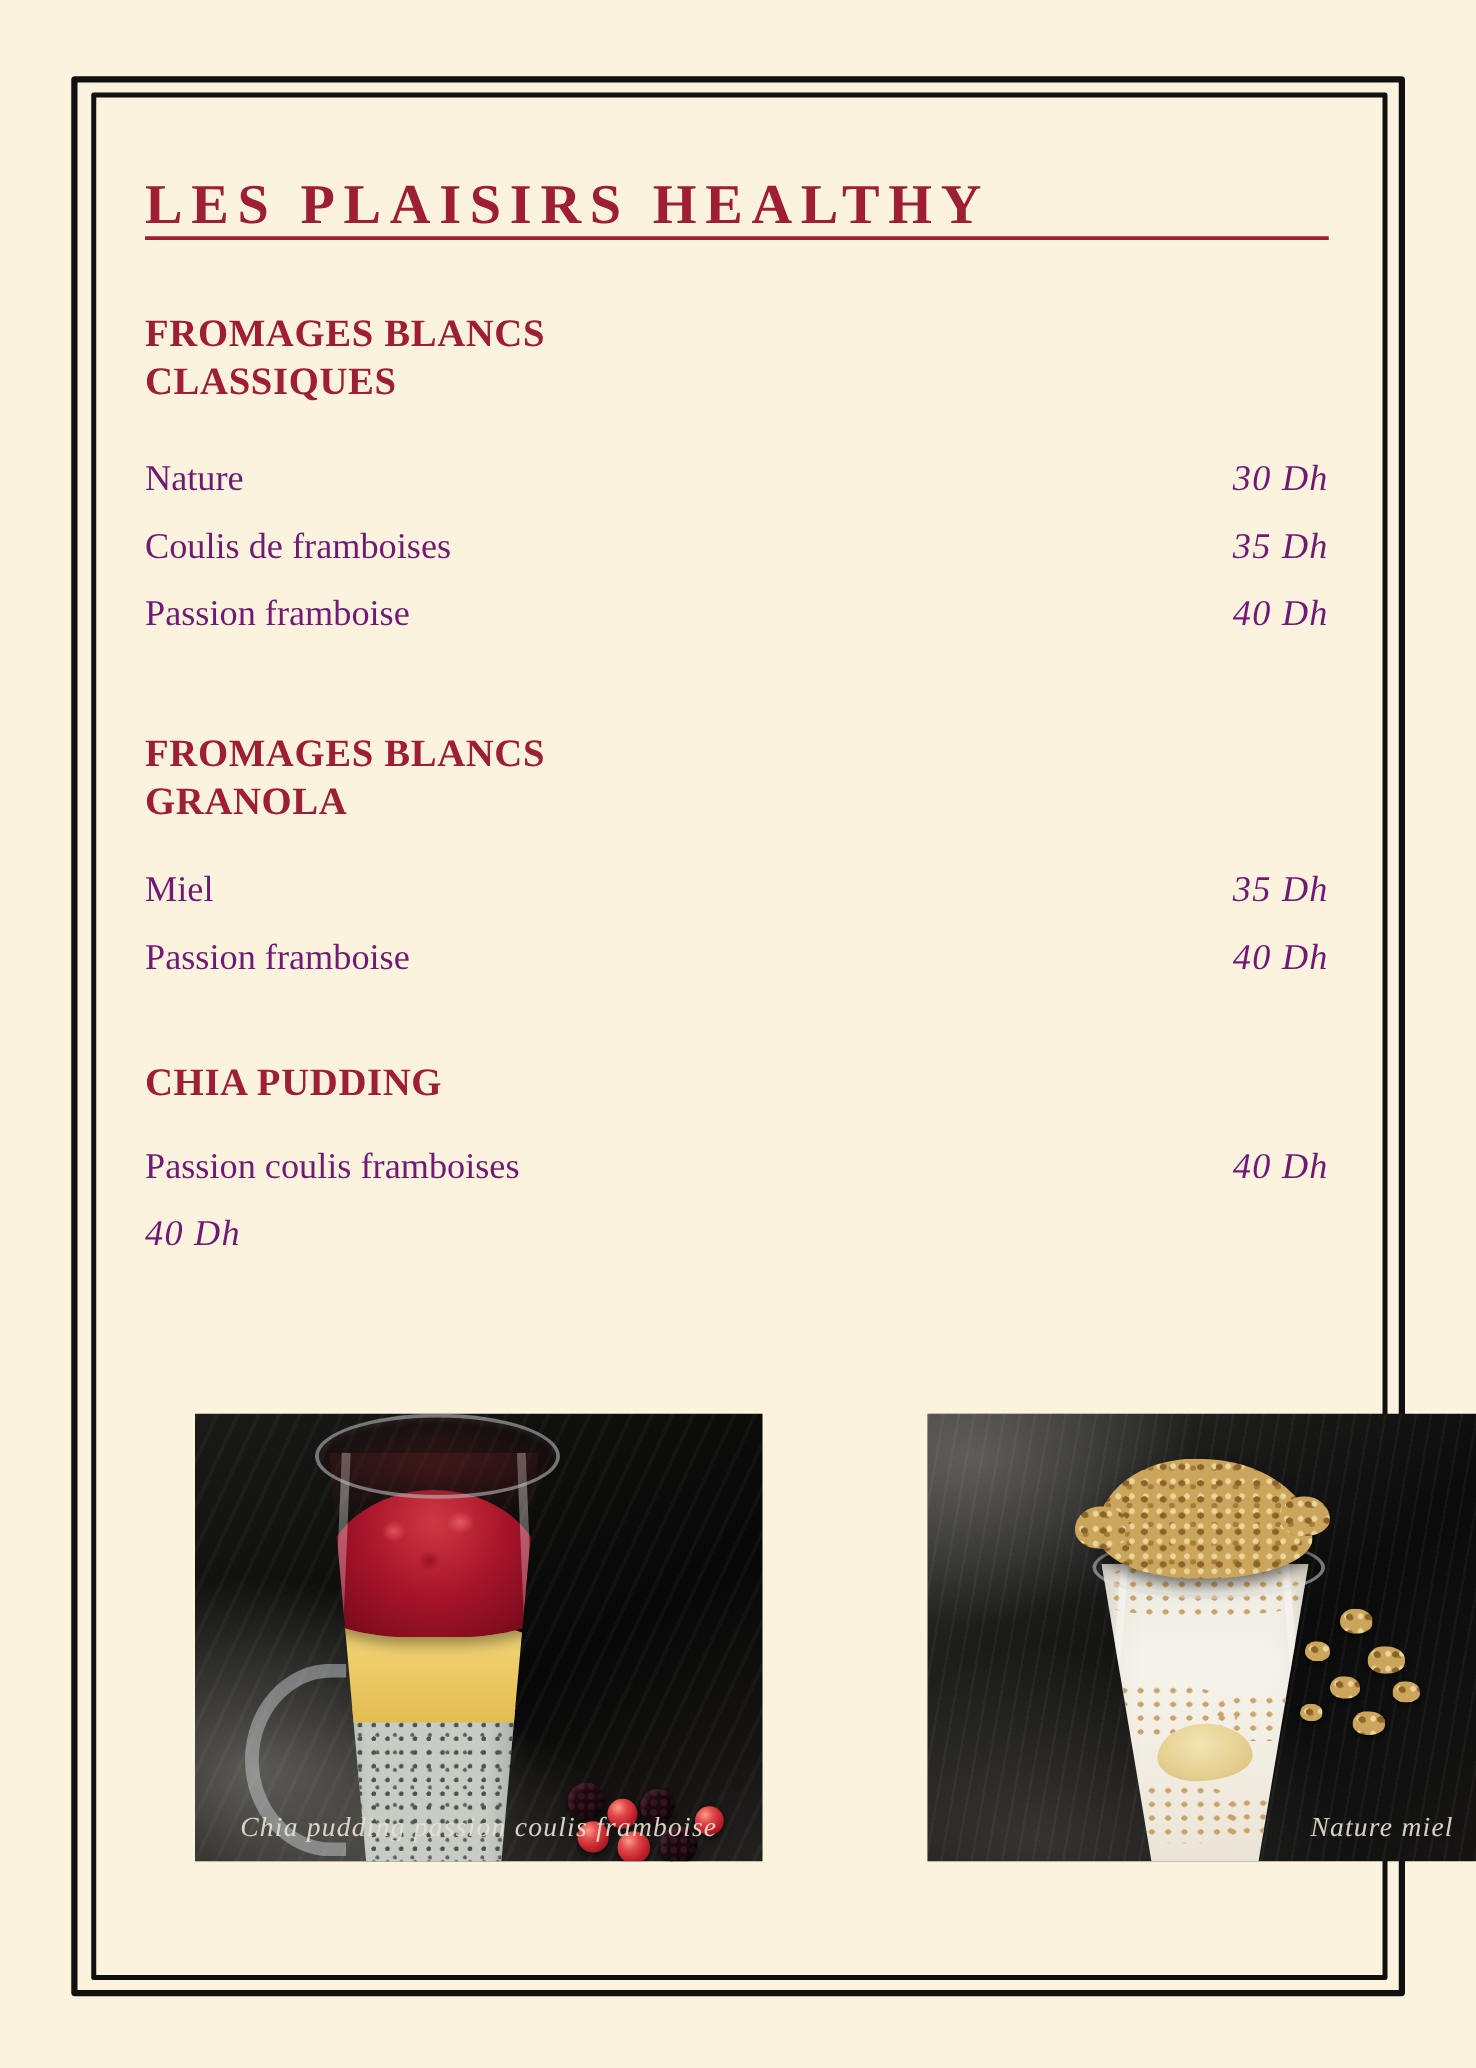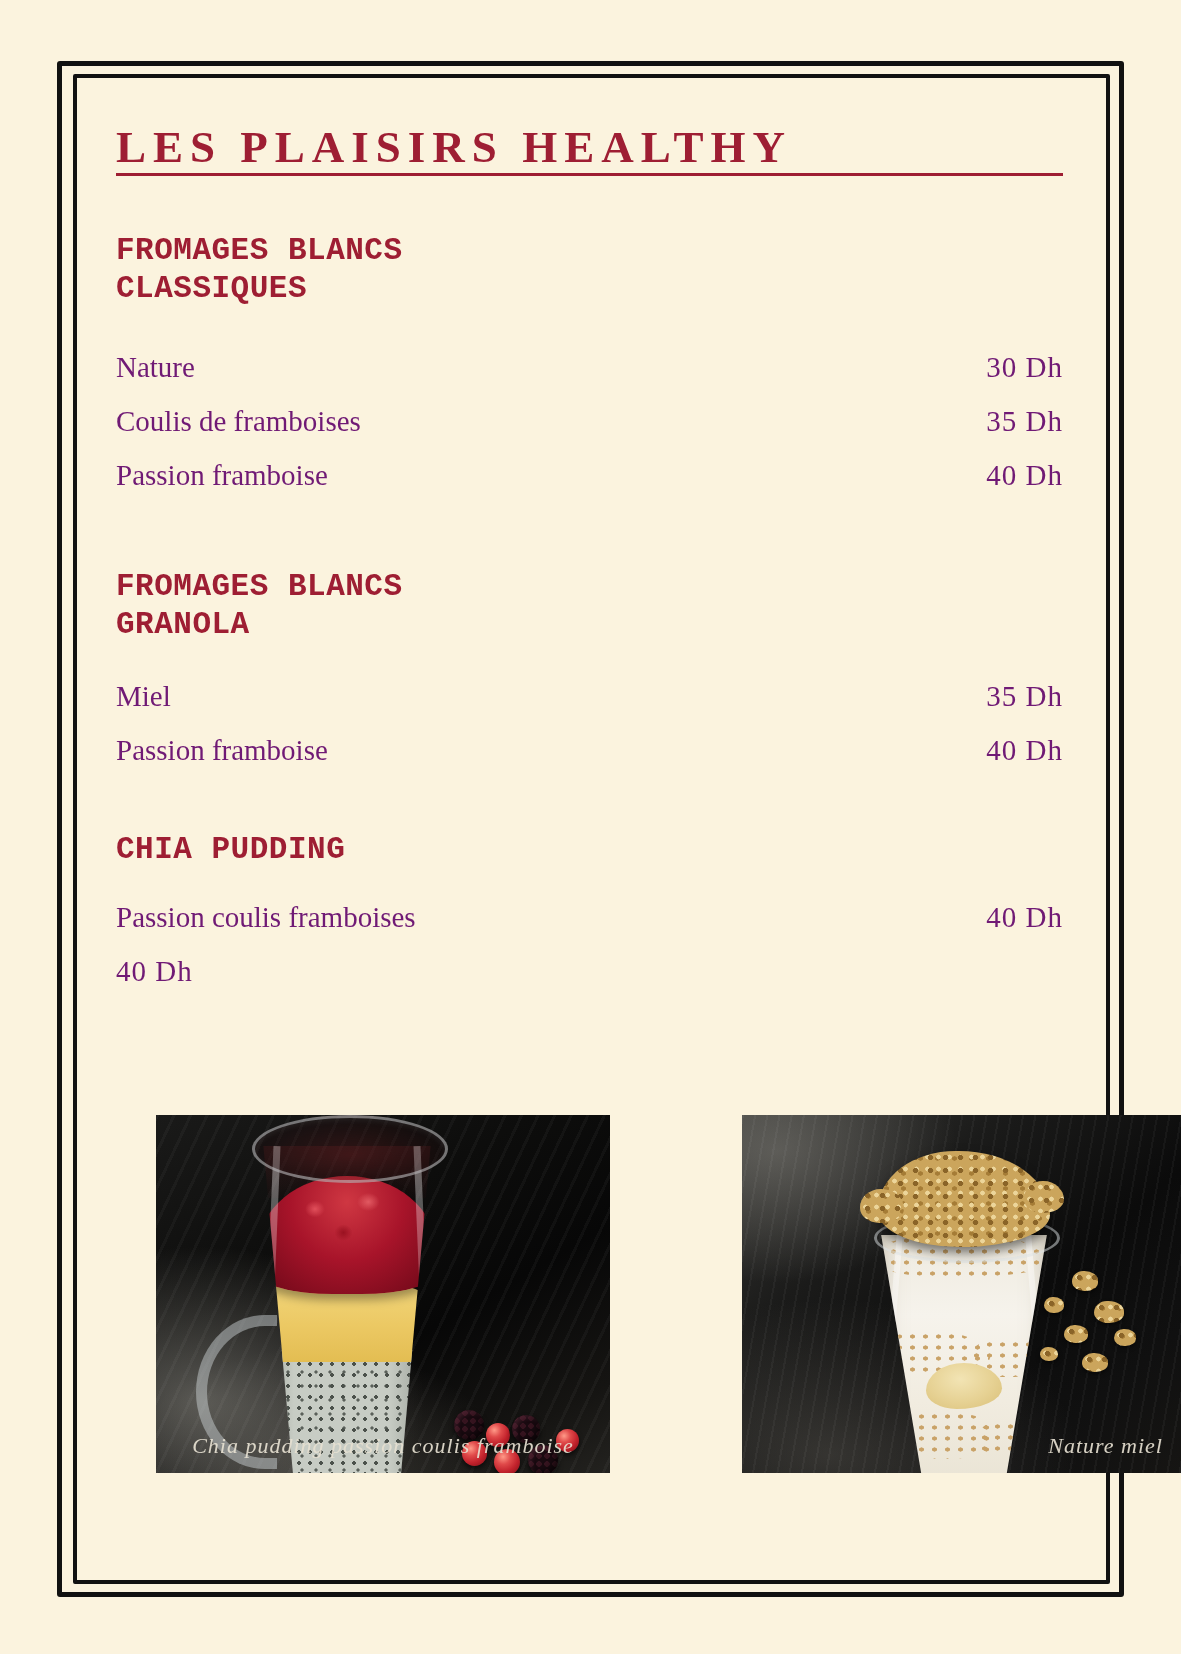--- a/index.html
+++ b/index.html
@@ -16,46 +16,46 @@
   .frame-outer{
     position:absolute;left:57px;top:61px;right:57px;bottom:57px;
     border:5px solid #111;border-radius:3px;pointer-events:none;
   }
   .frame-inner{
     position:absolute;left:73px;top:74px;right:71px;bottom:70px;
     border:4px solid #111;border-radius:2px;pointer-events:none;
   }
 
   
-  .content{position:absolute;left:116px;top:0;width:947px;}
+  .content{position:absolute;left:116px;top:16px;width:947px;}
 
   h1.menu-title{
     margin:124px 0 0 0;
     font-size:45px;line-height:46px;font-weight:700;
     letter-spacing:7px;color:#9e1e33;
     border-bottom:3px solid #9e1e33;padding-bottom:3px;
   }
 
   .section h2{
     margin:0;font-size:31px;line-height:38px;font-weight:700;
-    letter-spacing:0.5px;color:#9e1e33;white-space:pre-line;font-family:Liberation Mono, monospace;
+    letter-spacing:0.5px;color:#9e1e33;white-space:pre-line;
   }
   .sec-1 h2{margin-top:56px;}
   .sec-2 h2{margin-top:78px;}
   .sec-3 h2{margin-top:66px;}
   .rows{margin:0;}
   .sec-1 .rows{margin-top:44px;}
   .sec-2 .rows{margin-top:37px;}
   .sec-3 .rows{margin-top:33px;}
   .row{
     display:flex;justify-content:space-between;align-items:baseline;
     font-size:29px;line-height:30px;color:#701a75;margin-bottom:24px;
   }
   .row:last-child{margin-bottom:0;}
-  .row .price{letter-spacing:1px;white-space:nowrap;}
+  .row .price{letter-spacing:1px;white-space:nowrap;font-style:italic;}
 
   
   .photos{margin-top:113px;display:flex;gap:52px;}
   .photo{position:relative;height:358px;overflow:hidden;flex:none;}
   .photo-chia{
     width:454px;
     background:
       repeating-linear-gradient(115deg, rgba(255,255,255,0.035) 0 3px, rgba(0,0,0,0) 3px 15px),
       radial-gradient(ellipse 360px 250px at 10% 80%, rgba(152,150,142,0.55), rgba(0,0,0,0) 62%),
       radial-gradient(ellipse 320px 210px at 35% 100%, rgba(120,117,108,0.40), rgba(0,0,0,0) 60%),

